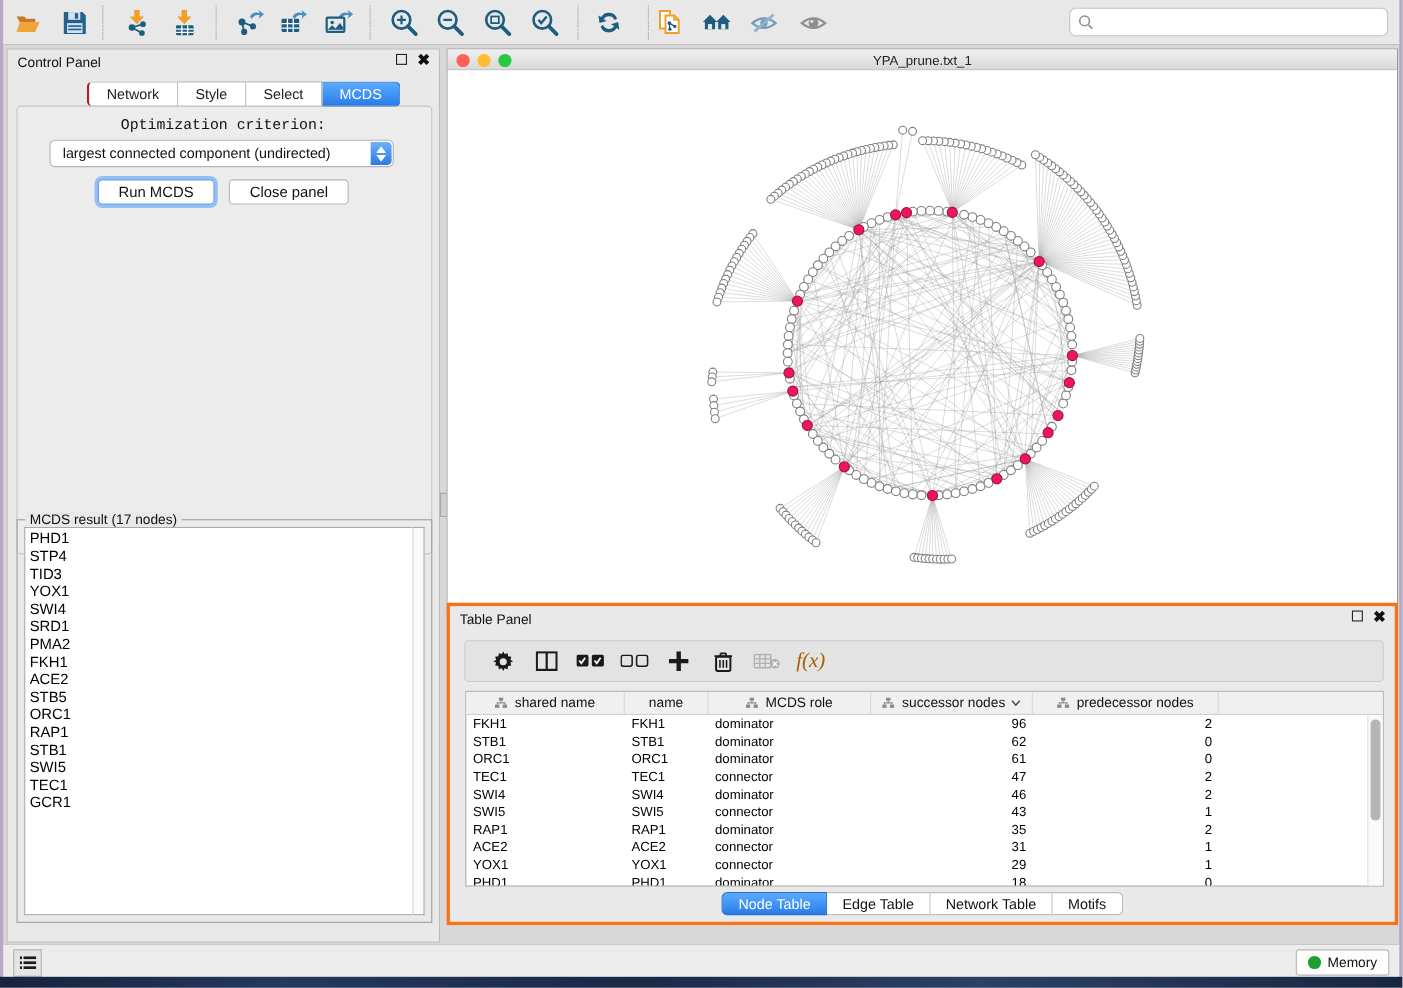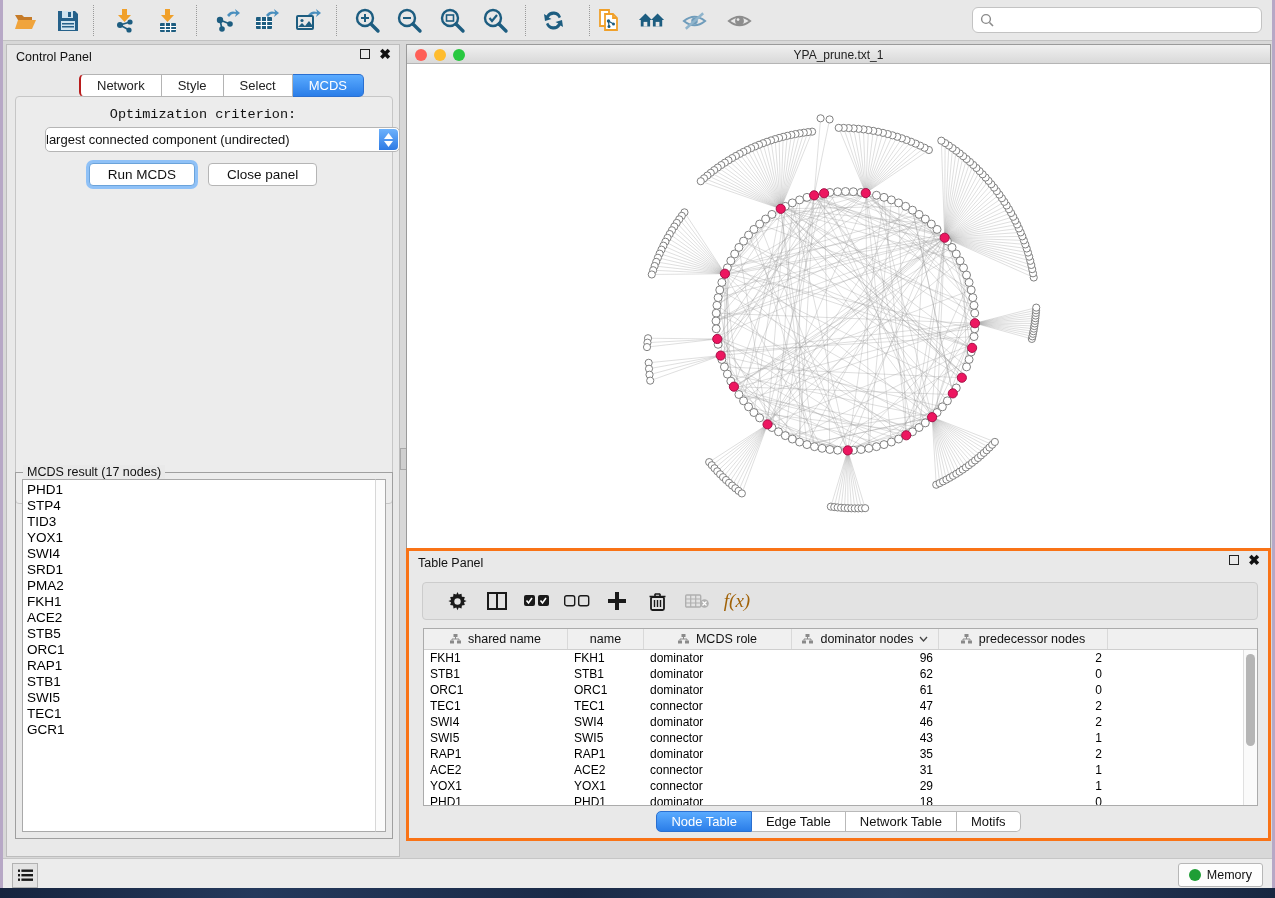--- a/index.html
+++ b/index.html
@@ -30,23 +30,23 @@
   .seg-tabs { position:absolute; left:72px; top:29px; display:flex; height:23px; }
   .seg { background:#fff; border:1px solid #b4b4b4; border-left:none; padding:0 16px; font-size:13px;
     display:flex; align-items:center; color:#222; }
   .seg:first-child { border-left:2px solid #b91c1c; border-radius:5px 0 0 5px; }
   .seg:last-child { border-radius:0 5px 5px 0; }
   .seg.active { background:linear-gradient(#5aabff,#2a7de8); border-color:#2a6fd0; color:#fff; }
 
   .tabpane { position:absolute; left:8px; top:51px; width:378px; height:408px;
     background:#ececec; border:1px solid #c6c6c6; border-radius:4px; }
   .opt-label { position:absolute; left:0; right:0; top:62px; text-align:center; font-size:13.5px; color:#111;font-family:Liberation Mono, monospace; }
-  .criterion { position:absolute; left:38px; top:82px; width:355px; height:25px; background:#fff;
+  .criterion { position:absolute; left:38px; top:82px; width:313px; height:25px; background:#fff;
     border:1px solid #b5b5b5; border-radius:5px; font-size:13px; display:flex; align-items:center;
-    color:#111; }
+    padding-left:11px; color:#111; }
   .spinner { position:absolute; right:1px; top:1px; bottom:1px; width:19px; border-radius:0 4px 4px 0;
     background:linear-gradient(#6db2fc,#2e7ae4); display:flex; flex-direction:column; align-items:center; justify-content:center; gap:2px;}
   .spinner svg { display:block; }
   .btn-row { position:absolute; left:0; right:0; top:118px; display:flex; justify-content:center; gap:13px; }
   .mac-btn { background:#fff; border:1px solid #b5b5b5; border-radius:4px; height:23px; padding:0 18px;
     font-size:13.5px; color:#111; display:flex; align-items:center; }
   .mac-btn.focused { box-shadow:0 0 0 3px #8fc1f7; border-color:#6ba3da; }
 
   .groupbox { position:absolute; left:8px; top:421px; width:378px; height:373px; }
   .groupbox .legend { position:absolute; left:8px; top:-1px; background:#e9e9e9; padding:0 4px;
@@ -1086,21 +1086,21 @@
           </div>
           <div class="th" style="width: 147px;">
             <svg class="hier" width="11" height="10" viewBox="0 0 11 10">
               <g fill="#8a8a8a">
                 <rect x="3.5" y="0" width="4" height="3"></rect>
                 <rect x="0" y="6.5" width="4" height="3"></rect>
                 <rect x="7" y="6.5" width="4" height="3"></rect>
               </g>
               <path d="M5.5 3 v2 M2 6.5 v-1.5 h7 v1.5" stroke="#8a8a8a" fill="none"></path>
             </svg>
-            <span>dominator nodes</span>
+            <span>successor nodes</span>
             <svg width="9" height="6" viewBox="0 0 9 6">
               <path d="M1 1 l3.5 4 L8 1" fill="none" stroke="#444" stroke-width="1.3"></path>
             </svg>
           </div>
           <div class="th" style="width: 169px;">
             <svg class="hier" width="11" height="10" viewBox="0 0 11 10">
               <g fill="#8a8a8a">
                 <rect x="3.5" y="0" width="4" height="3"></rect>
                 <rect x="0" y="6.5" width="4" height="3"></rect>
                 <rect x="7" y="6.5" width="4" height="3"></rect>

